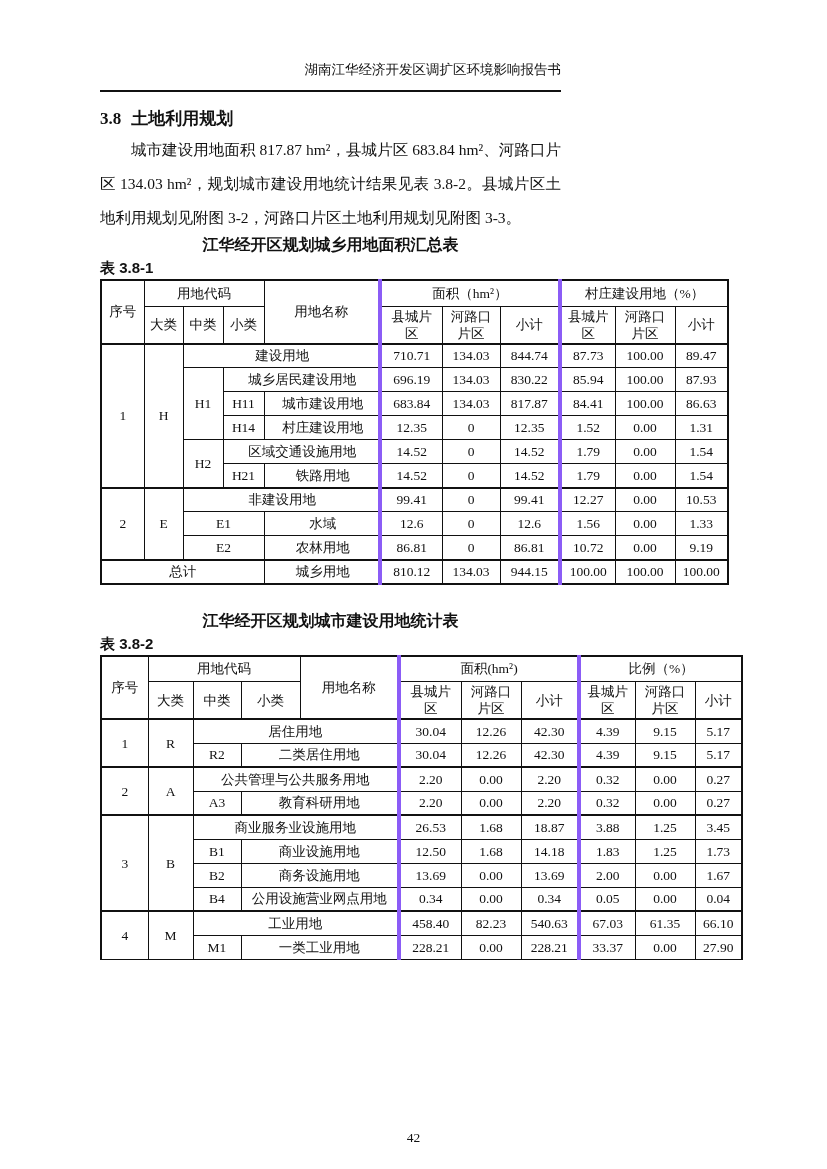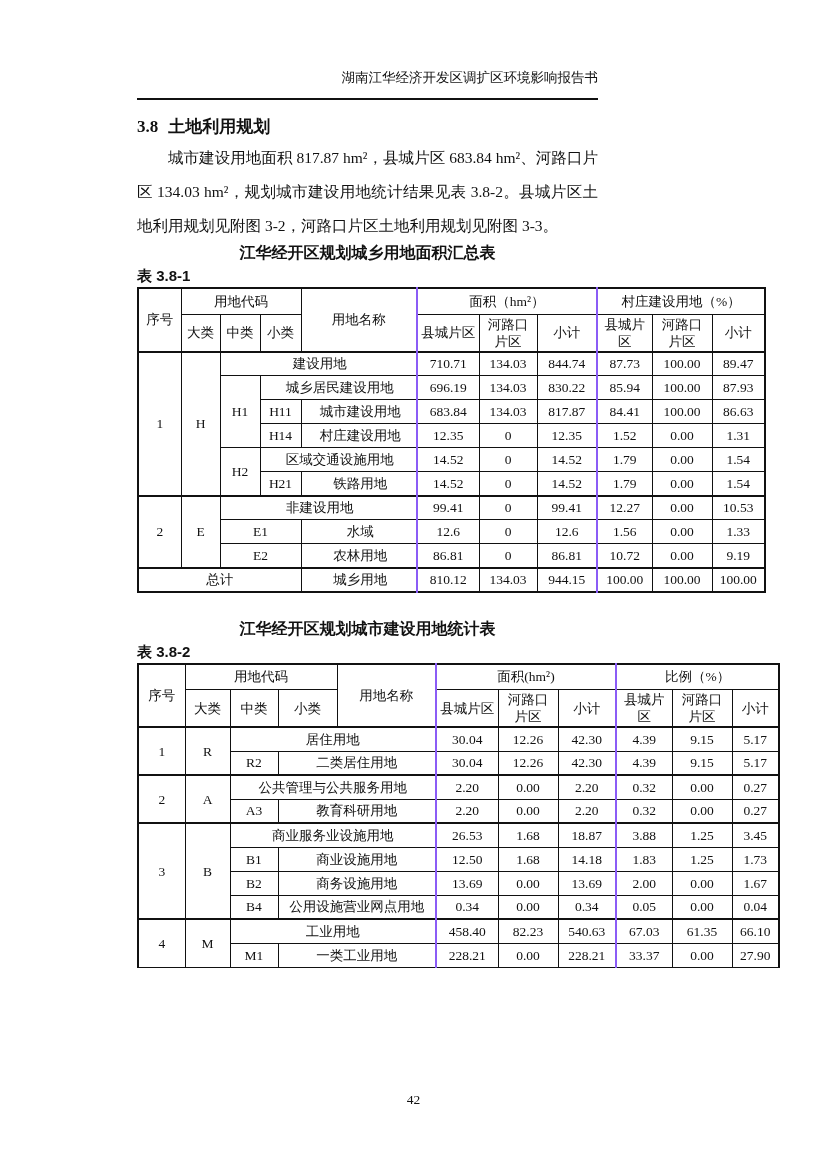--- a/index.html
+++ b/index.html
@@ -3,21 +3,21 @@
 <meta charset="utf-8">
 <style>
   * { box-sizing: border-box; }
   html,body { margin:0; padding:0; }
   body {
     width:827px; height:1169px; background:#ffffff; color:#111;
     font-family:"Liberation Serif","DejaVu Serif",serif;
     overflow:hidden; position:relative;
   }
   .page { position:relative; width:827px; height:1169px; }
-  .content { padding:12px 100px; width:661px;margin-left:37px; }
+  .content { padding:4px 100px; width:661px; }
 
   .doc-header {
     padding-top:56px; padding-bottom:10px;
     border-bottom:2px solid #111;
     text-align:right; font-size:13.5px; line-height:20px;
   }
 
   .h1 { margin:16px 0 0 0; font-size:17px; line-height:22px; }
   .h1 .h-num { font-weight:bold; font-family:"Liberation Serif","DejaVu Serif",serif; }
   .h1 .h-txt { font-weight:bold; font-family:"Liberation Sans","DejaVu Sans",sans-serif; margin-left:10px; }
@@ -50,26 +50,26 @@
   table.data th, table.data td {
     border:1px solid #111; font-size:13.5px; font-weight:normal;
     text-align:center; vertical-align:middle; padding:1px 3px; line-height:17px;
     overflow:hidden;
   }
   table.data thead tr.group th { height:26px; }
   table.data thead tr.sub th  { height:36px; }
   table.data tbody td { height:24px; }
   table.data tbody tr.section > td { border-top:2px solid #111; }
   table.data tbody tr:first-child > td { border-top:2px solid #111; }
-  table.data .gb { border-left:2px solid #8b5cf6; }
+  table.data .gb { border-left:4px solid #8b5cf6; }
   table.data td.name { text-align:center; padding-left:6px; }
   table.data td.namec { text-align:center; }
 
   .page-num {
-    position:absolute; top:1092px; left:0; width:100%;
+    position:absolute; top:1130px; left:0; width:100%;
     text-align:center; font-size:13.5px;
   }
 </style>
 </head>
 <body>
 
 <div class="page">
   <div class="content">
 
     <div class="doc-header">

